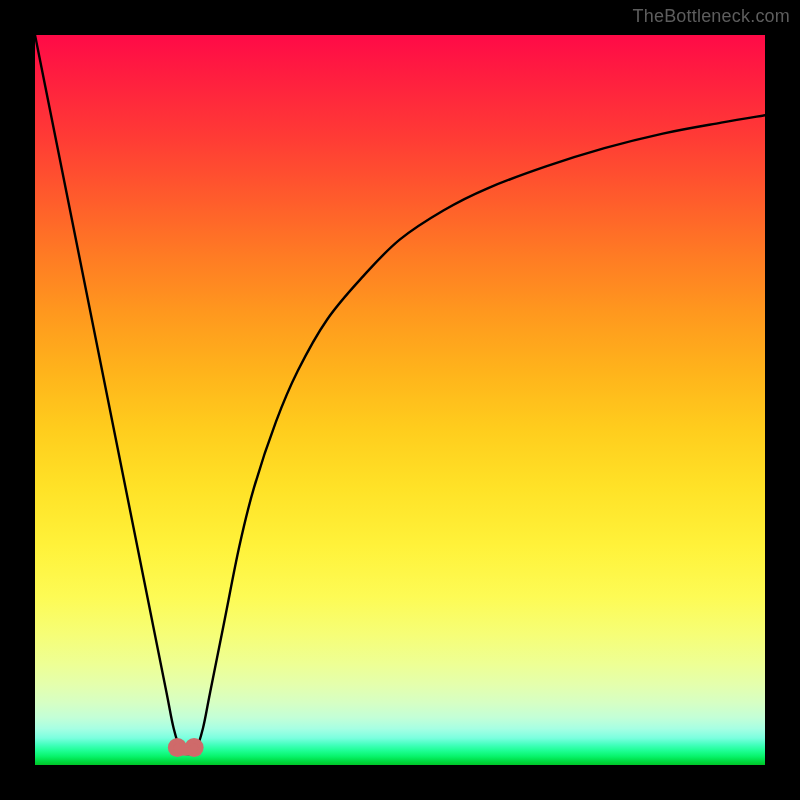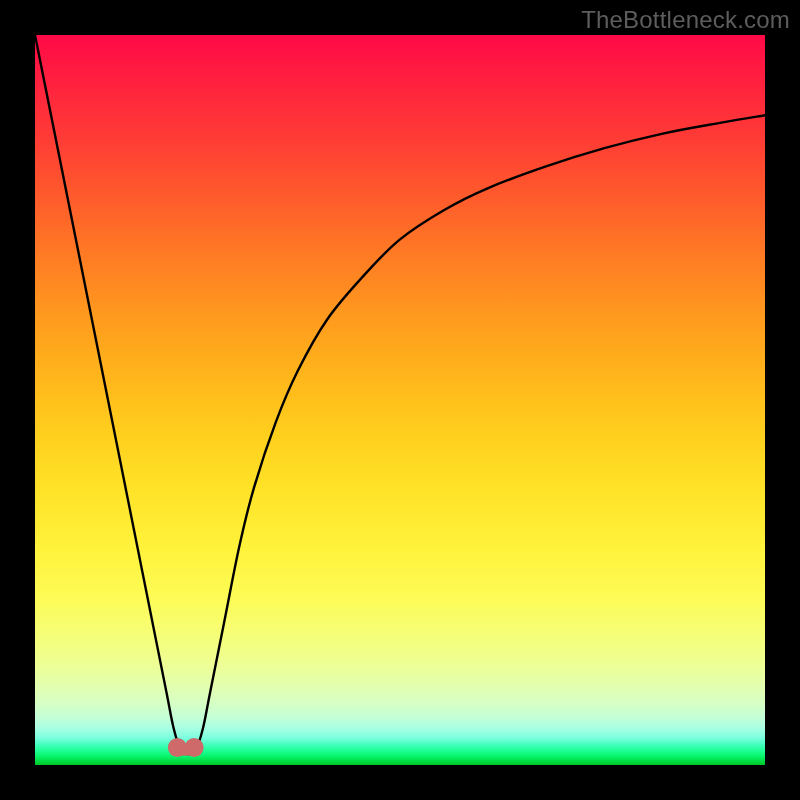--- a/index.html
+++ b/index.html
@@ -54,21 +54,21 @@
     position: absolute;
     left: 0;
     top: 0;
     width: 730px;
     height: 730px;
   }
   .watermark {
     position: absolute;
     top: 6px;
     right: 10px;
-    font-size: 24px;
+    font-size: 18px;
     font-weight: 400;
     letter-spacing: 0.2px;
     color: #5d5d5d;
     user-select: none;
   }
 </style>
 </head>
 <body>
 
 <div class="stage">

